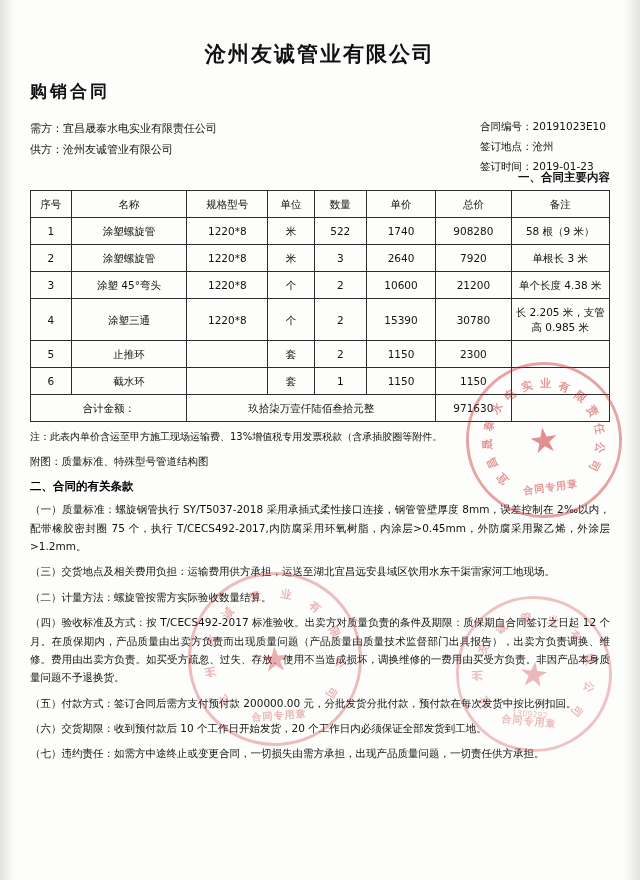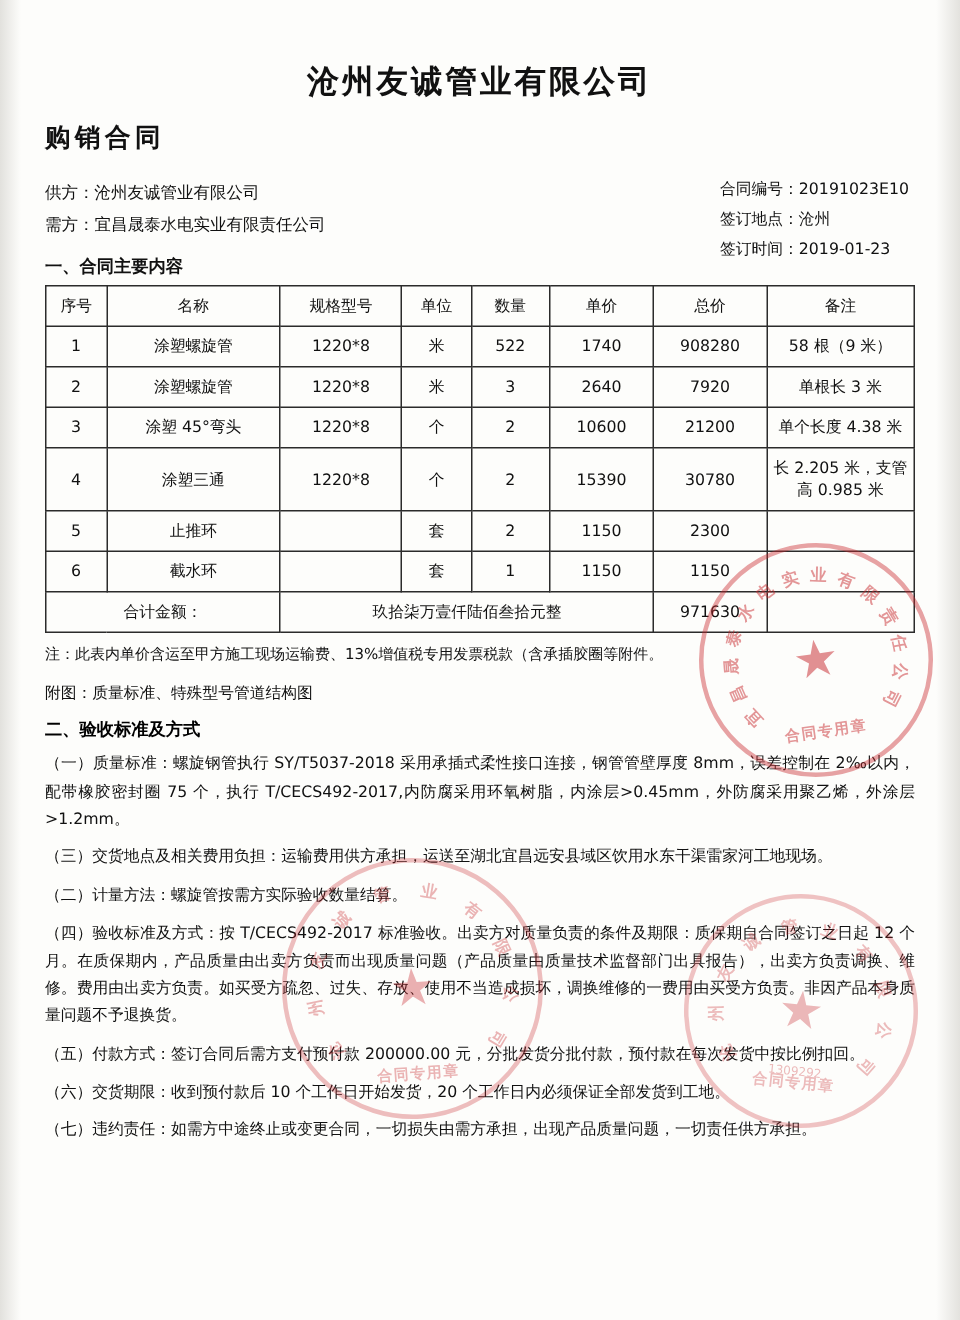--- a/index.html
+++ b/index.html
@@ -57,20 +57,21 @@
     right:4px;top:-2px;
     font-size:10.5px;
     line-height:1.9;
     text-align:left;
   }
   .section-head{
     font-size:11.5px;
     color:#111;
     margin:9px 0 5px 0;
     font-weight:bold;
+    text-align:right;
   }
   table.main{
     width:100%;
     border-collapse:collapse;
     font-size:10.5px;
     color:#111;
   }
   table.main th,table.main td{
     border:1px solid #2b2b2b;
     text-align:center;
@@ -176,24 +177,24 @@
 </head>
 <body>
 
 <div class="page">
 
   <div class="company">沧州友诚管业有限公司</div>
   <div class="doc-title">购销合同</div>
 
   <div class="parties">
     <div class="party-line">
-      <span>供方：</span><span>沧州友诚管业有限公司</span>
+      <span>需方：</span><span>宜昌晟泰水电实业有限责任公司</span>
     </div>
     <div class="party-line">
-      <span>需方：</span><span>宜昌晟泰水电实业有限责任公司</span>
+      <span>供方：</span><span>沧州友诚管业有限公司</span>
     </div>
     <div class="meta">
       <div>
         <span>合同编号：</span><span>20191023E10</span>
       </div>
       <div>
         <span>签订地点：</span><span>沧州</span>
       </div>
       <div>
         <span>签订时间：</span><span>2019-01-23</span>
@@ -283,21 +284,21 @@
         <td>971630</td>
         <td></td>
       </tr>
     </tbody>
   </table>
 
   <div class="note">注：此表内单价含运至甲方施工现场运输费、13%增值税专用发票税款（含承插胶圈等附件。</div>
 
   <div class="attach">附图：质量标准、特殊型号管道结构图</div>
 
-  <div class="terms-head">二、验收标准及方式</div>
+  <div class="terms-head">二、合同的有关条款</div>
 
   <div class="term">
     <span>（一）</span><span>质量标准：</span><span>螺旋钢管执行 SY/T5037-2018 采用承插式柔性接口连接，钢管管壁厚度 8mm，误差控制在 2‰以内，配带橡胶密封圈 75 个，执行 T/CECS492-2017,内防腐采用环氧树脂，内涂层&gt;0.45mm，外防腐采用聚乙烯，外涂层&gt;1.2mm。</span>
   </div>
   <div class="term">
     <span>（三）</span><span>交货地点及相关费用负担：</span><span>运输费用供方承担，运送至湖北宜昌远安县域区饮用水东干渠雷家河工地现场。</span>
   </div>
   <div class="term">
     <span>（二）</span><span>计量方法：</span><span>螺旋管按需方实际验收数量结算。</span>
   </div>

